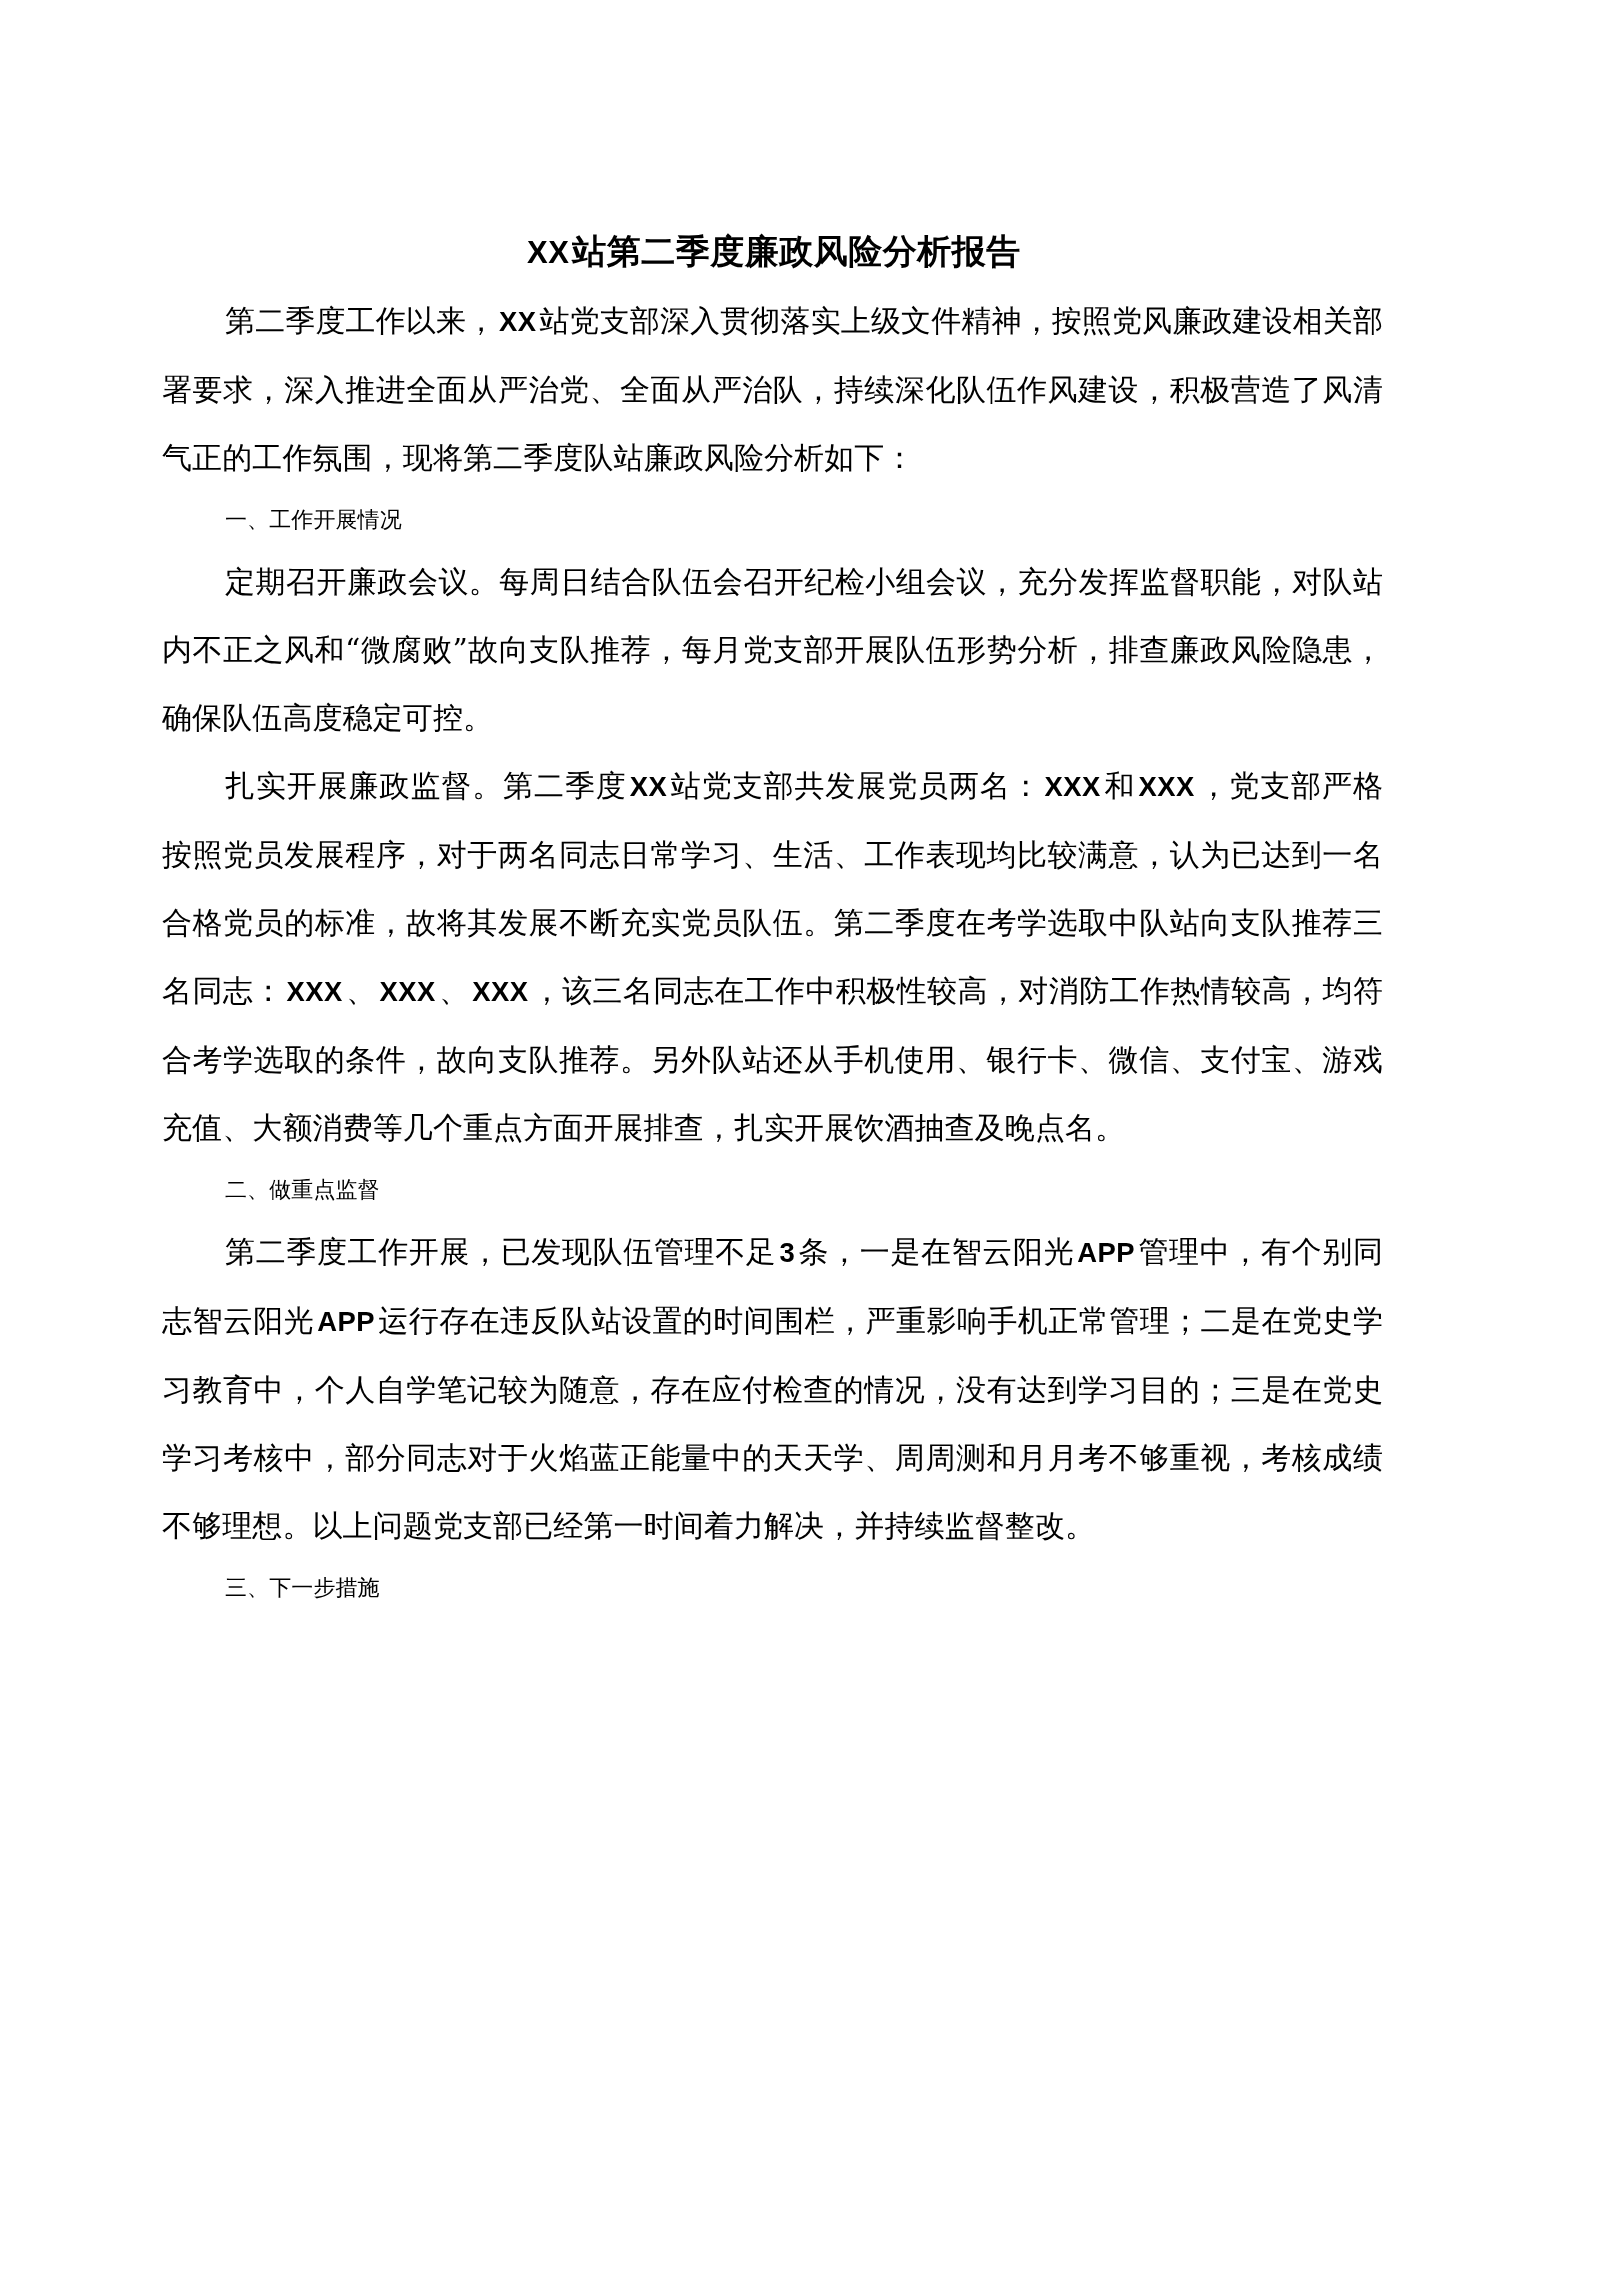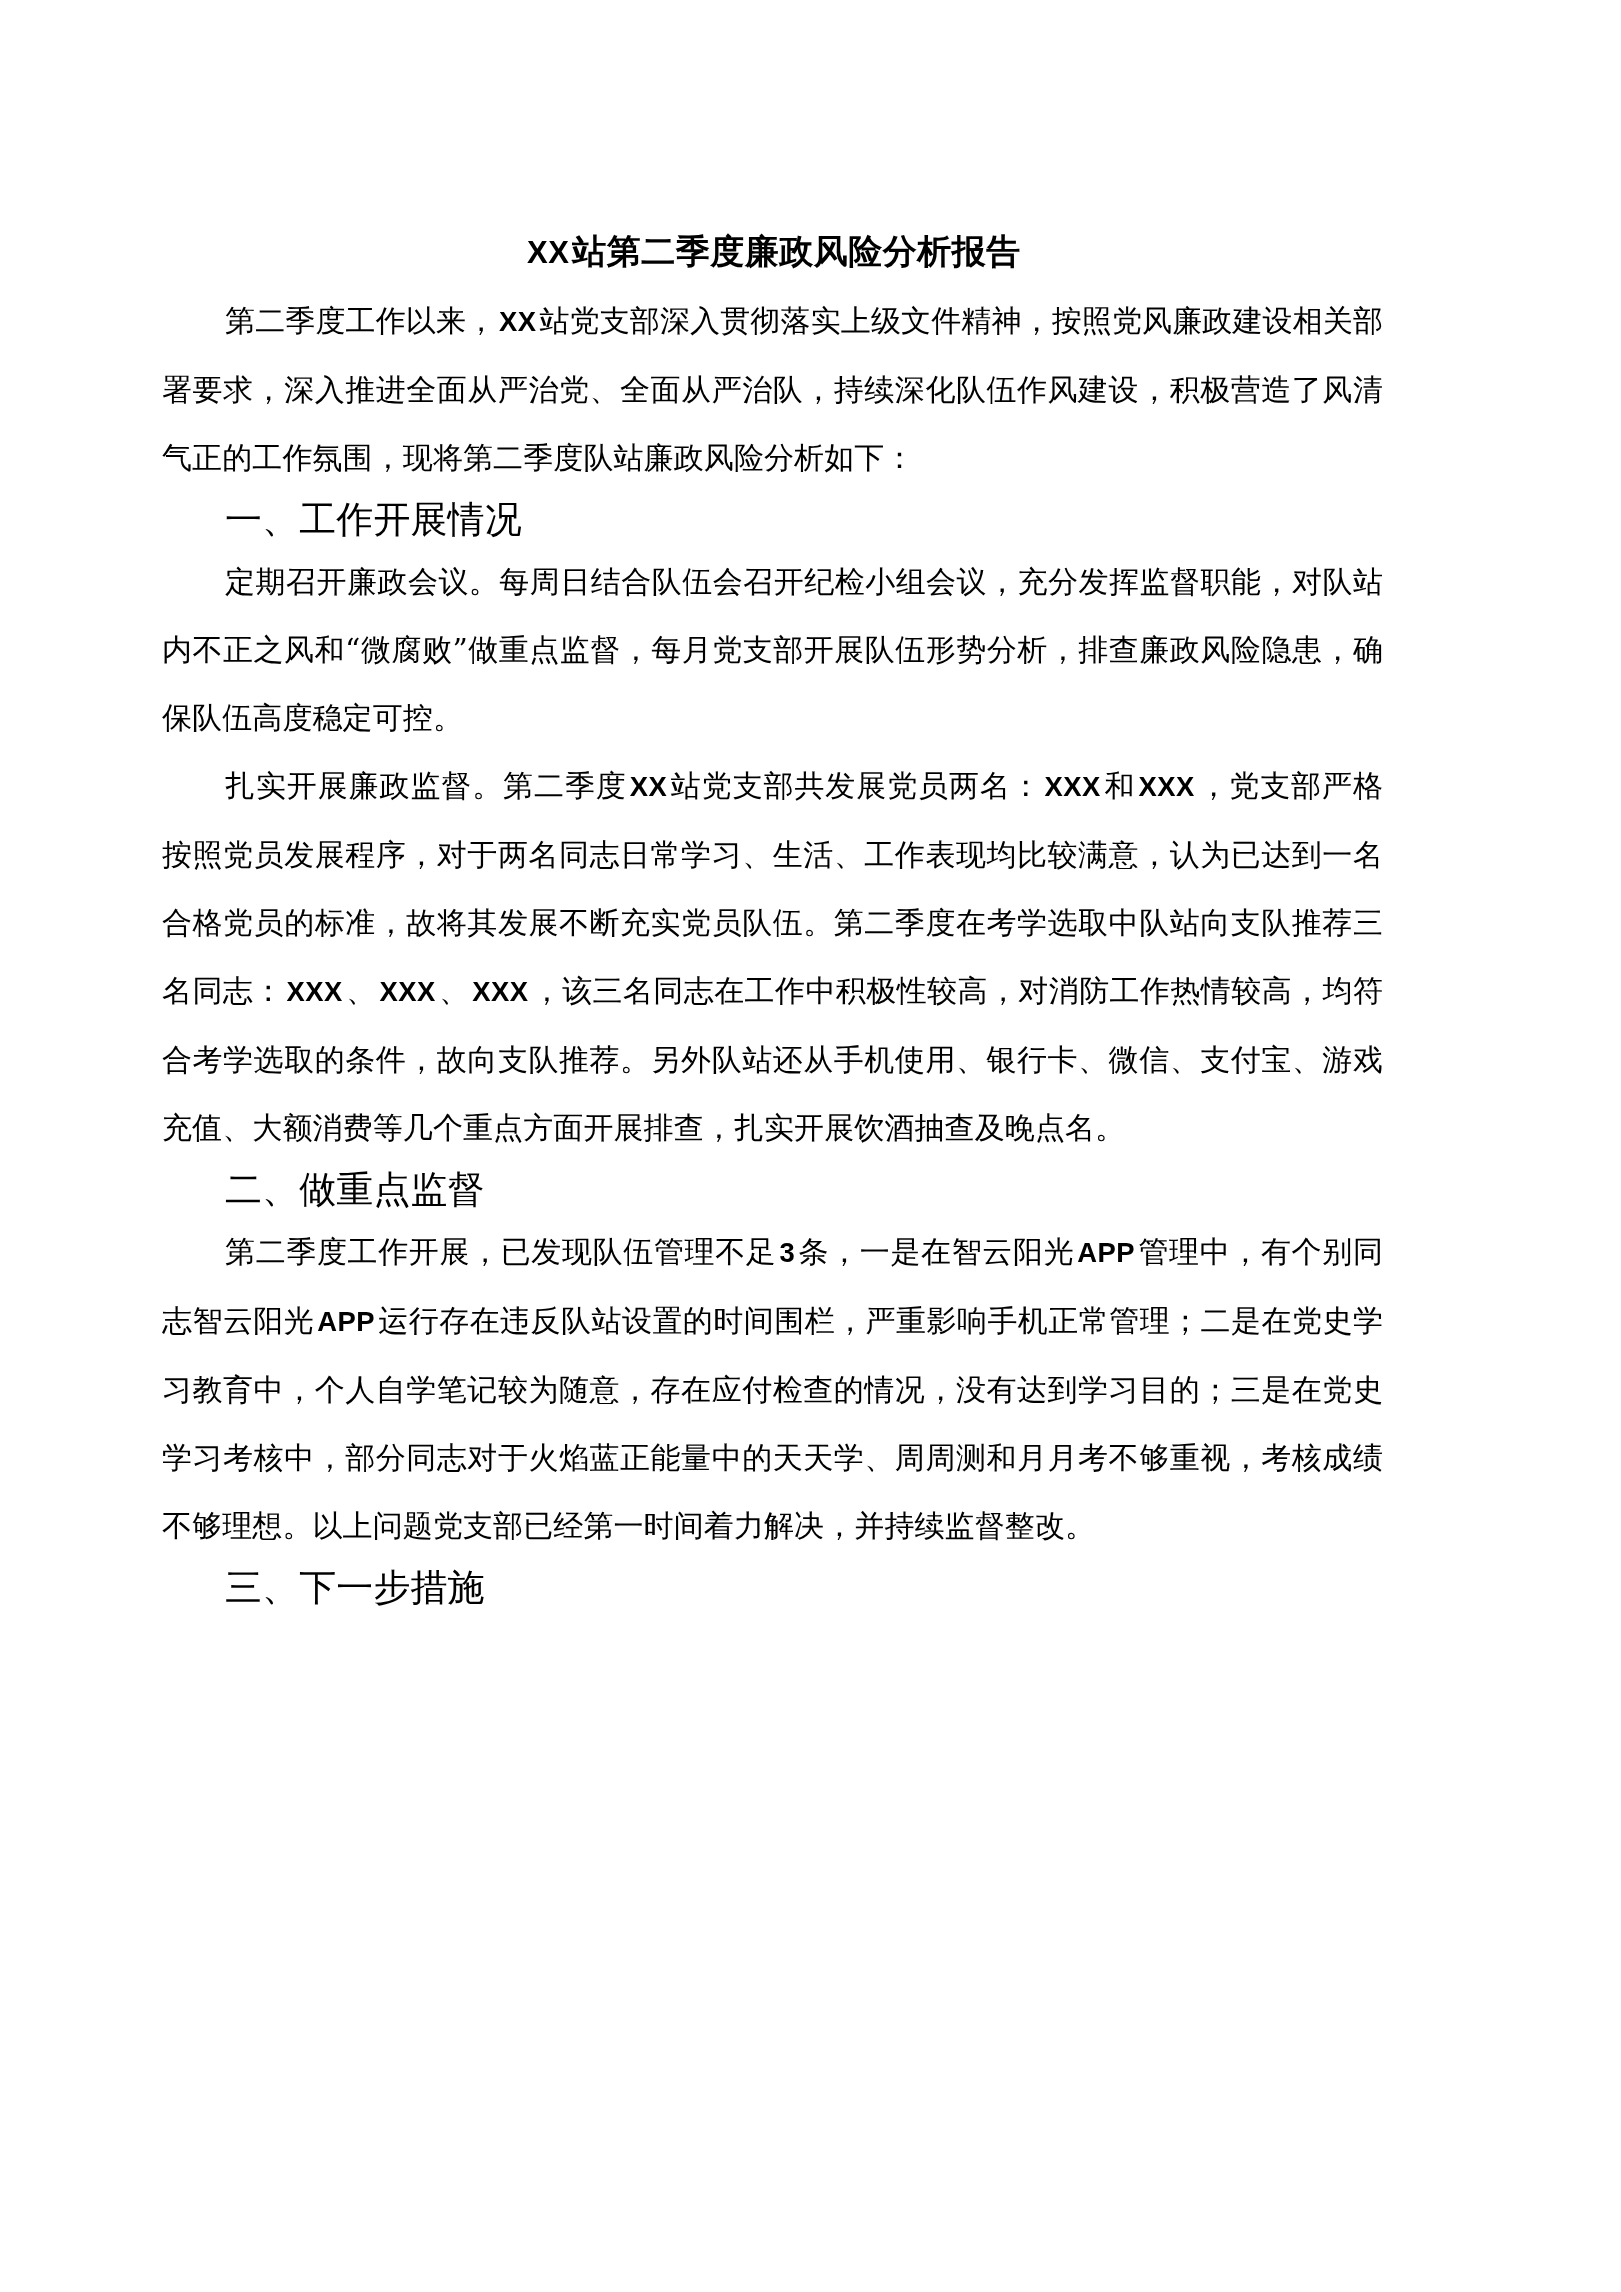--- a/index.html
+++ b/index.html
@@ -35,21 +35,21 @@
     font-size: 30px;
     line-height: 68px;
     text-align: justify;
     text-justify: inter-ideograph;
     text-indent: 63px;
     margin: 0;
     letter-spacing: 0.1px;
     word-break: break-all;
   }
   .heading {
-    font-size: 37px;
+    font-size: 22px;
     line-height: 56px;
     text-indent: 63px;
     margin: 0;
     letter-spacing: 0.1px;
   }
   
   .lat {
     font-family: "Liberation Sans", "DejaVu Sans", sans-serif;
     font-weight: 700;
     font-size: 27.4px;
@@ -66,21 +66,21 @@
 
 <div class="page">
   <div class="content">
 
     <h1 class="doc-title"><span class="lat">XX</span><span>站第二季度廉政风险分析报告</span></h1>
 
     <p class="para">第二季度工作以来，<span class="lat">XX</span>站党支部深入贯彻落实上级文件精神，按照党风廉政建设相关部署要求，深入推进全面从严治党、全面从严治队，持续深化队伍作风建设，积极营造了风清气正的工作氛围，现将第二季度队站廉政风险分析如下：</p>
 
     <p class="heading">一、工作开展情况</p>
 
-    <p class="para">定期召开廉政会议。每周日结合队伍会召开纪检小组会议，充分发挥监督职能，对队站内不正之风和“微腐败”做重点监督，每月党支部开展队伍形势分析，排查廉政风险隐患，确保队伍高度稳定可控。</p>
+    <p class="para">定期召开廉政会议。每周日结合队伍会召开纪检小组会议，充分发挥监督职能，对队站内不正之风和“微腐败”故向支队推荐，每月党支部开展队伍形势分析，排查廉政风险隐患，确保队伍高度稳定可控。</p>
 
     <p class="para">扎实开展廉政监督。第二季度<span class="lat">XX</span>站党支部共发展党员两名：<span class="lat">XXX</span>和<span class="lat">XXX</span>，党支部严格按照党员发展程序，对于两名同志日常学习、生活、工作表现均比较满意，认为已达到一名合格党员的标准，故将其发展不断充实党员队伍。第二季度在考学选取中队站向支队推荐三名同志：<span class="lat">XXX</span>、<span class="lat">XXX</span>、<span class="lat">XXX</span>，该三名同志在工作中积极性较高，对消防工作热情较高，均符合考学选取的条件，故向支队推荐。另外队站还从手机使用、银行卡、微信、支付宝、游戏充值、大额消费等几个重点方面开展排查，扎实开展饮酒抽查及晚点名。</p>
 
     <p class="heading">二、做重点监督</p>
 
     <p class="para">第二季度工作开展，已发现队伍管理不足<span class="lat">3</span>条，一是在智云阳光<span class="lat">APP</span>管理中，有个别同志智云阳光<span class="lat">APP</span>运行存在违反队站设置的时间围栏，严重影响手机正常管理；二是在党史学习教育中，个人自学笔记较为随意，存在应付检查的情况，没有达到学习目的；三是在党史学习考核中，部分同志对于火焰蓝正能量中的天天学、周周测和月月考不够重视，考核成绩不够理想。以上问题党支部已经第一时间着力解决，并持续监督整改。</p>
 
     <p class="heading">三、下一步措施</p>
 
 

